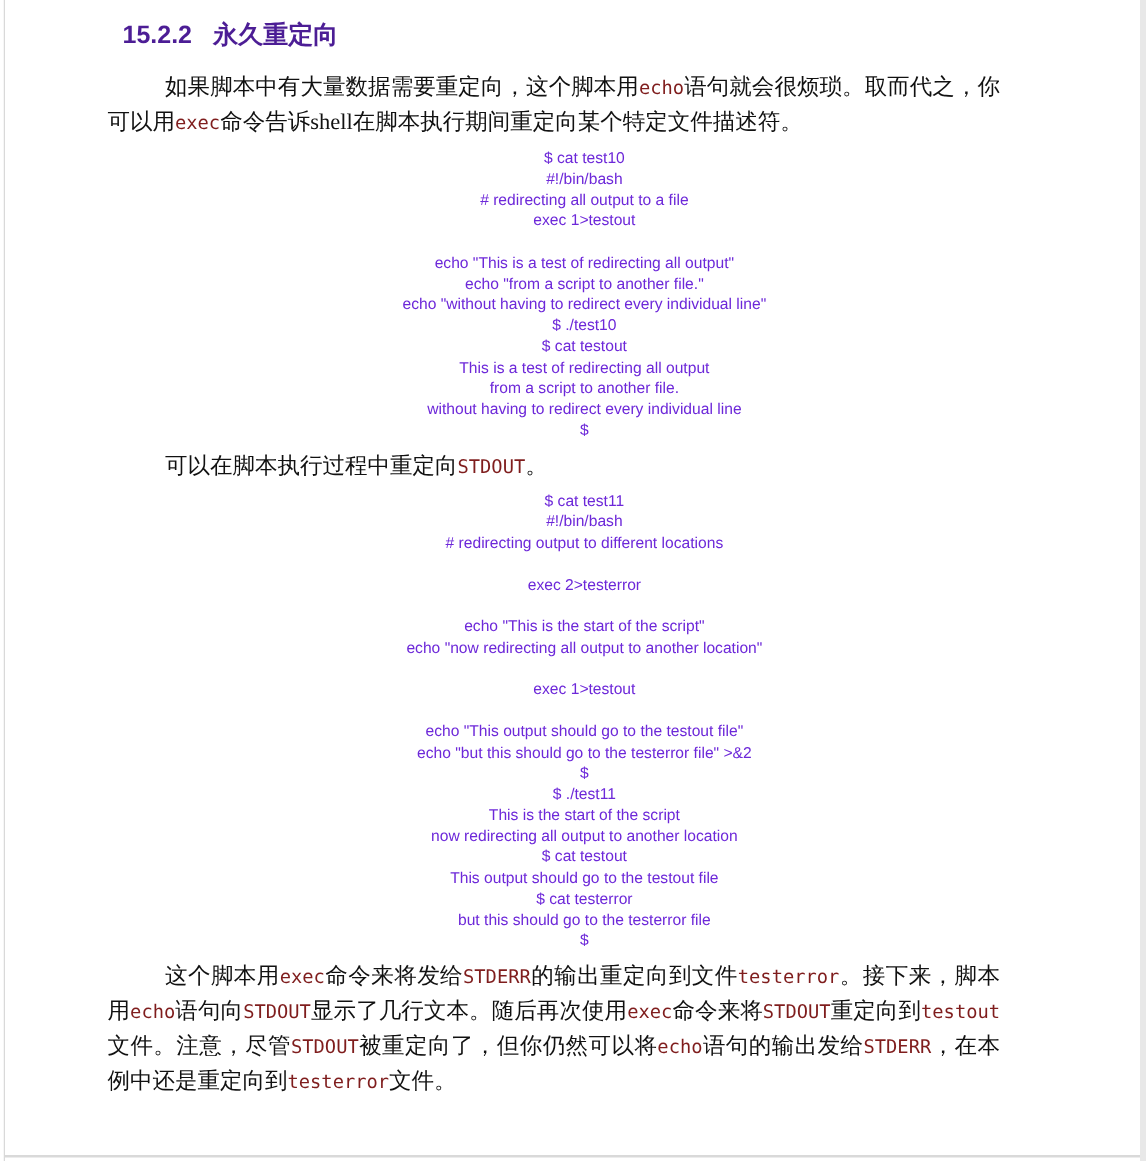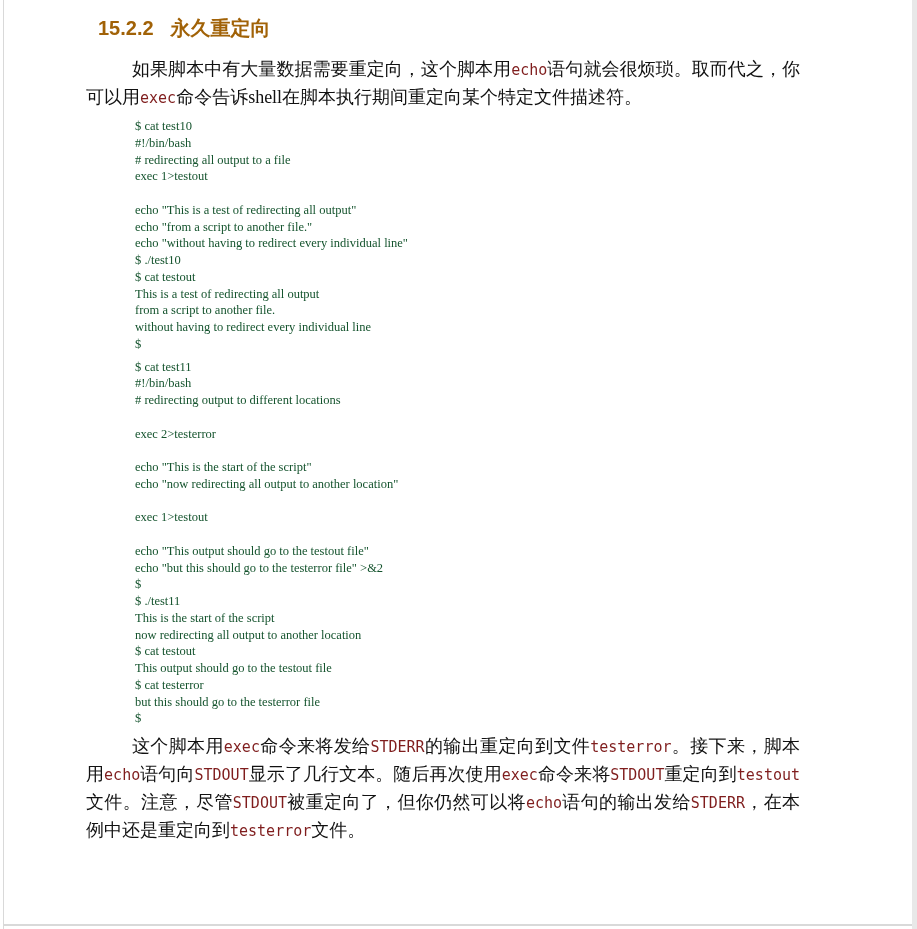--- a/index.html
+++ b/index.html
@@ -10,38 +10,38 @@
     color: #111111;
     overflow: hidden;
   }
   .page { position: relative; width: 917px; height: 929px; background: #ffffff; }
   .border-left  { position: absolute; left: 3px;  top: 0; height: 929px; width: 1px; background: #d9d9d9; }
   .border-right { position: absolute; right: 0;   top: 0; height: 929px; width: 5px; background: #e8e8e8; }
   .border-bottom{ position: absolute; left: 4px; width: 908px; top: 924px; height: 2px; background: #d9d9d9; }
   .content { position: absolute; left: 86px; top: 14px; width: 714px; }
   .heading {
     font-family: "Liberation Sans", "DejaVu Sans", sans-serif;
-    font-size: 20px; font-weight: bold; color: #a16207;
+    font-size: 20px; font-weight: bold; color: #4c1d95;
     margin: 0 0 14px 12px; line-height: 28px;
   }
   .heading-title { margin-left: 17px; }
   .body-para {
     margin: 0; font-size: 18px; line-height: 27px;
     text-align: justify; text-indent: 46px;
   }
   .seg-cn { }
   .seg-code {
     font-family: "DejaVu Sans Mono", "Liberation Mono", monospace;
     font-size: 15px; color: #7f1d1d;
   }
   .code-block {
     margin: 6px 0 6px 49px;
-    font-family: Liberation Serif, serif;
-    font-size: 12.5px; line-height: 16.75px; color: #14532d;
-    white-space: pre; text-align: left;
+    font-family: Liberation Sans, sans-serif;
+    font-size: 12.5px; line-height: 16.75px; color: #6d28d9;
+    white-space: pre; text-align: center;
   }
 </style>
 </head>
 <body>
 
 <div class="page">
   <div class="content">
 
     <h2 class="heading"><span>15.2.2</span><span class="heading-title">永久重定向</span></h2>
 
@@ -56,20 +56,21 @@
 echo "from a script to another file."
 echo "without having to redirect every individual line"
 $ ./test10
 $ cat testout
 This is a test of redirecting all output
 from a script to another file.
 without having to redirect every individual line
 $</pre>
 
 
+    <p class="body-para"><span class="seg-cn">可以在脚本执行过程中重定向</span><span class="seg-code">STDOUT</span><span class="seg-cn">。</span></p>
 
     <pre class="code-block">$ cat test11
 #!/bin/bash
 # redirecting output to different locations
 
 exec 2&gt;testerror
 
 echo "This is the start of the script"
 echo "now redirecting all output to another location"
 

